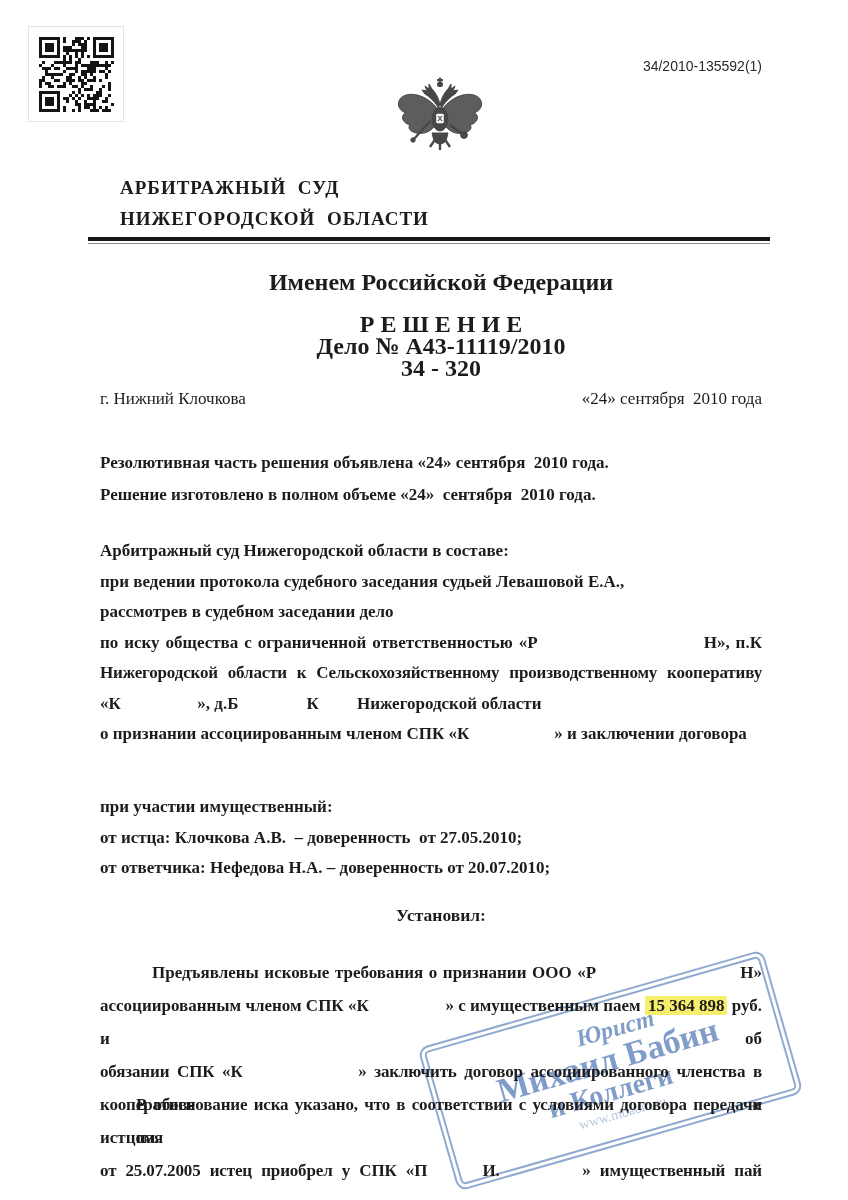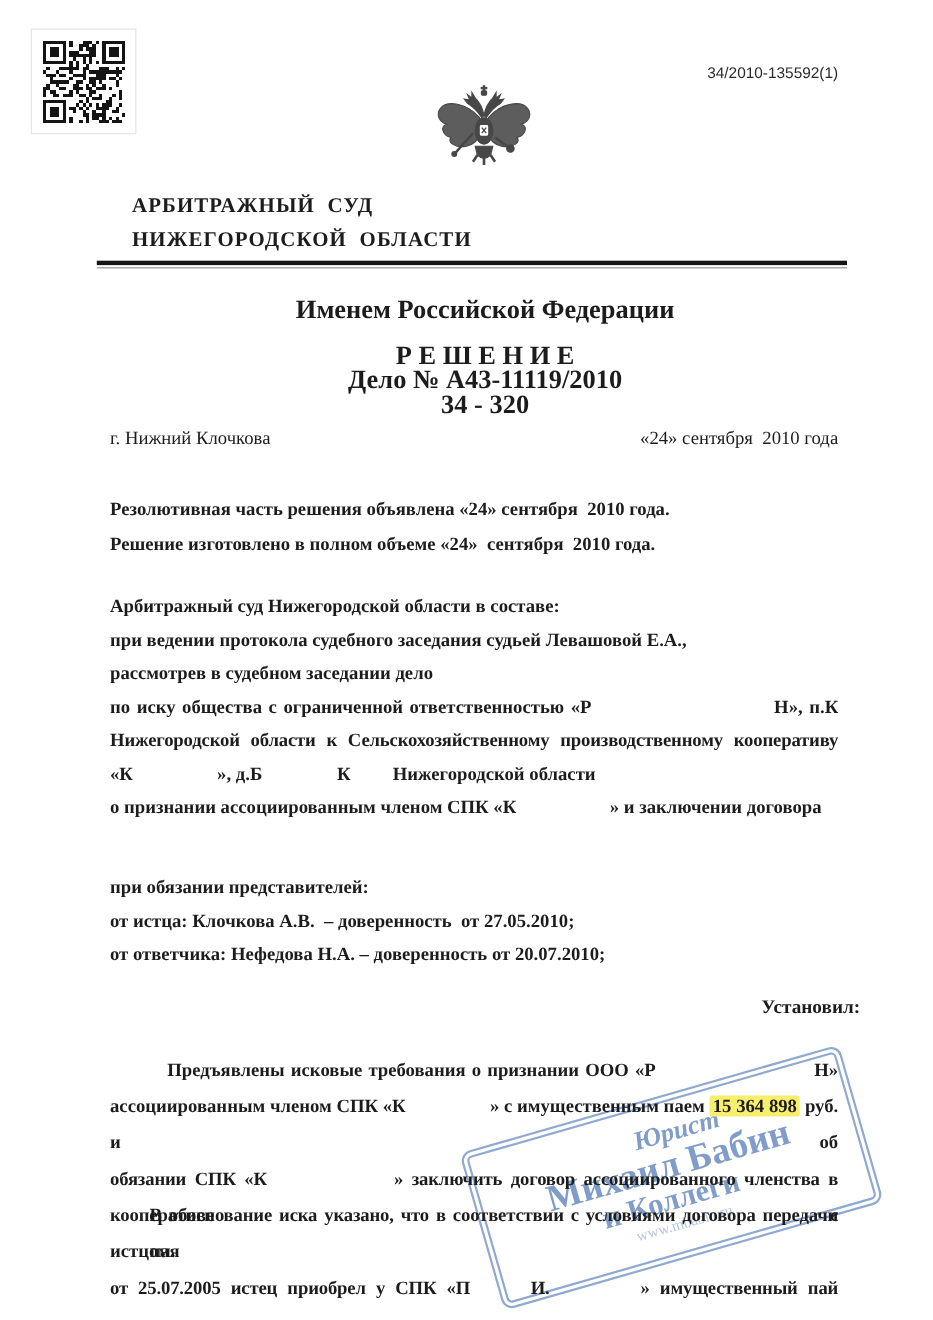--- a/index.html
+++ b/index.html
@@ -22,21 +22,21 @@
   #rule .r2{height:1px;background:#8c8c8c;margin-top:2px;}
   
   #title-block{top:271px;left:100px;right:66px;text-align:center;font-weight:bold;font-size:24px;}
   #title-block .gap{height:20px;}
   #title-block div{line-height:22px;}
   #city-row{top:389px;left:100px;right:86px;display:flex;justify-content:space-between;font-size:17px;}
   
   #announced{top:447px;left:100px;right:86px;line-height:32px;}
   #composition{top:536px;left:100px;right:86px;line-height:30.5px;}
   #participants{top:792px;left:100px;right:86px;line-height:30.5px;}
-  #ustanovil{top:905px;left:100px;right:66px;text-align:right;font-weight:bold;font-size:17.5px;}
+  #ustanovil{top:905px;left:100px;right:66px;text-align:center;font-weight:bold;font-size:17.5px;}
   #para1{top:956px;left:100px;right:86px;line-height:33px;}
   #para2{top:1088px;left:100px;right:86px;line-height:33px;}
   .j{text-align:justify;text-align-last:justify;}
   .ind1{padding-left:52px;}
   .ind2{padding-left:36px;}
   .tight{letter-spacing:-0.15px;}
   .hl{background:var(--hl,#f8ee6e);padding:0 3px;border-radius:2px;}
   
   #stamp{
     position:absolute;z-index:1;left:436px;top:1001px;width:345px;height:135px;
@@ -323,21 +323,21 @@
   <div class="ln">Арбитражный суд Нижегородской области в составе:</div>
   <div class="ln">при ведении протокола судебного заседания судьей Левашовой Е.А.,</div>
   <div class="ln">рассмотрев в судебном заседании дело</div>
   <div class="ln j">по иску общества с ограниченной ответственностью «Р&nbsp;&nbsp;&nbsp;&nbsp;&nbsp;&nbsp;&nbsp;&nbsp;&nbsp;&nbsp;&nbsp;&nbsp;&nbsp;&nbsp;&nbsp;&nbsp;&nbsp;&nbsp;&nbsp;&nbsp;&nbsp;&nbsp;&nbsp;&nbsp;&nbsp;&nbsp;&nbsp;&nbsp;Н», п.К</div>
   <div class="ln j tight">Нижегородской области к Сельскохозяйственному производственному кооперативу</div>
   <div class="ln">«К&nbsp;&nbsp;&nbsp;&nbsp;&nbsp;&nbsp;&nbsp;&nbsp;&nbsp;&nbsp;&nbsp;&nbsp;&nbsp;&nbsp;&nbsp;&nbsp;&nbsp;&nbsp;», д.Б&nbsp;&nbsp;&nbsp;&nbsp;&nbsp;&nbsp;&nbsp;&nbsp;&nbsp;&nbsp;&nbsp;&nbsp;&nbsp;&nbsp;&nbsp;&nbsp;К&nbsp;&nbsp;&nbsp;&nbsp;&nbsp;&nbsp;&nbsp;&nbsp;&nbsp;Нижегородской области</div>
   <div class="ln">о признании ассоциированным членом СПК «К&nbsp;&nbsp;&nbsp;&nbsp;&nbsp;&nbsp;&nbsp;&nbsp;&nbsp;&nbsp;&nbsp;&nbsp;&nbsp;&nbsp;&nbsp;&nbsp;&nbsp;&nbsp;&nbsp;&nbsp;» и заключении договора</div>
 </div>
 
 <div class="sec" id="participants">
-  <div class="ln">при обязании представителей:</div>
+  <div class="ln">при участии имущественный:</div>
   <div class="ln">от истца: Клочкова А.В.&nbsp; – доверенность&nbsp; от 27.05.2010;</div>
   <div class="ln">от ответчика: Нефедова Н.А. – доверенность от 20.07.2010;</div>
 </div>
 
 <div class="sec" id="ustanovil">Установил:</div>
 
 <div class="sec" id="para1">
   <div class="ln j ind1">Предъявлены исковые требования о признании ООО «Р&nbsp;&nbsp;&nbsp;&nbsp;&nbsp;&nbsp;&nbsp;&nbsp;&nbsp;&nbsp;&nbsp;&nbsp;&nbsp;&nbsp;&nbsp;&nbsp;&nbsp;&nbsp;&nbsp;&nbsp;&nbsp;&nbsp;&nbsp;&nbsp;&nbsp;&nbsp;Н»</div>
   <div class="ln j"><span>ассоциированным членом СПК «К&nbsp;&nbsp;&nbsp;&nbsp;&nbsp;&nbsp;&nbsp;&nbsp;&nbsp;&nbsp;&nbsp;&nbsp;&nbsp;&nbsp;&nbsp;&nbsp;&nbsp;&nbsp;» с имущественным паем </span><span class="hl">15 364 898</span><span> руб. и об</span></div>
   <div class="ln j tight">обязании СПК «К&nbsp;&nbsp;&nbsp;&nbsp;&nbsp;&nbsp;&nbsp;&nbsp;&nbsp;&nbsp;&nbsp;&nbsp;&nbsp;&nbsp;&nbsp;» заключить договор ассоциированного членства в кооперативе с</div>

